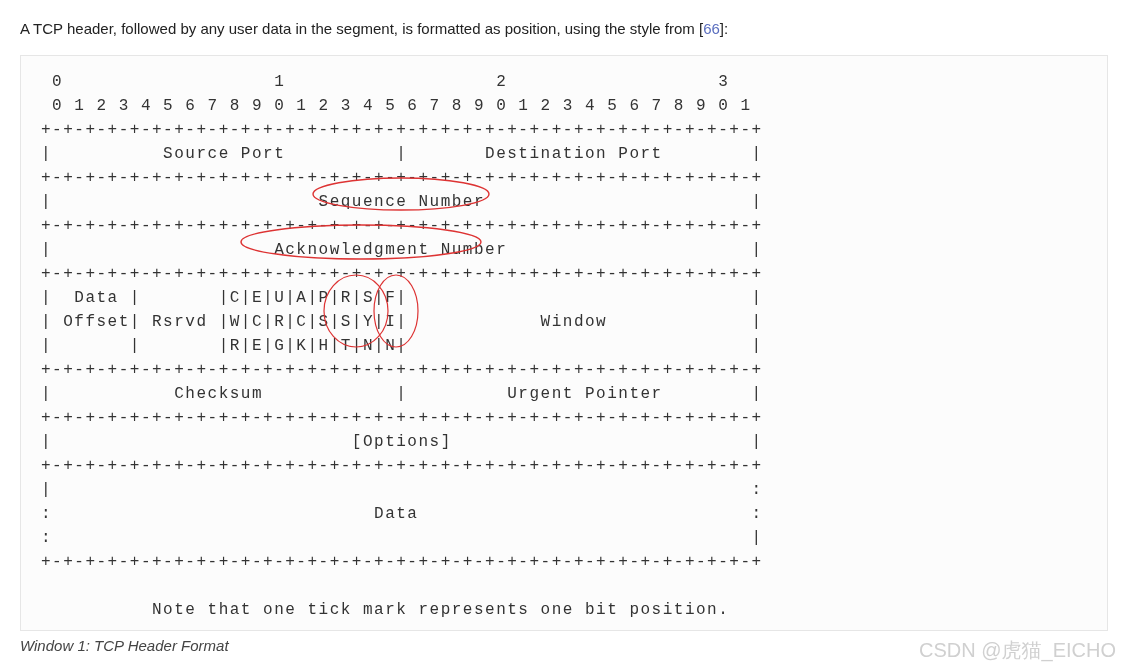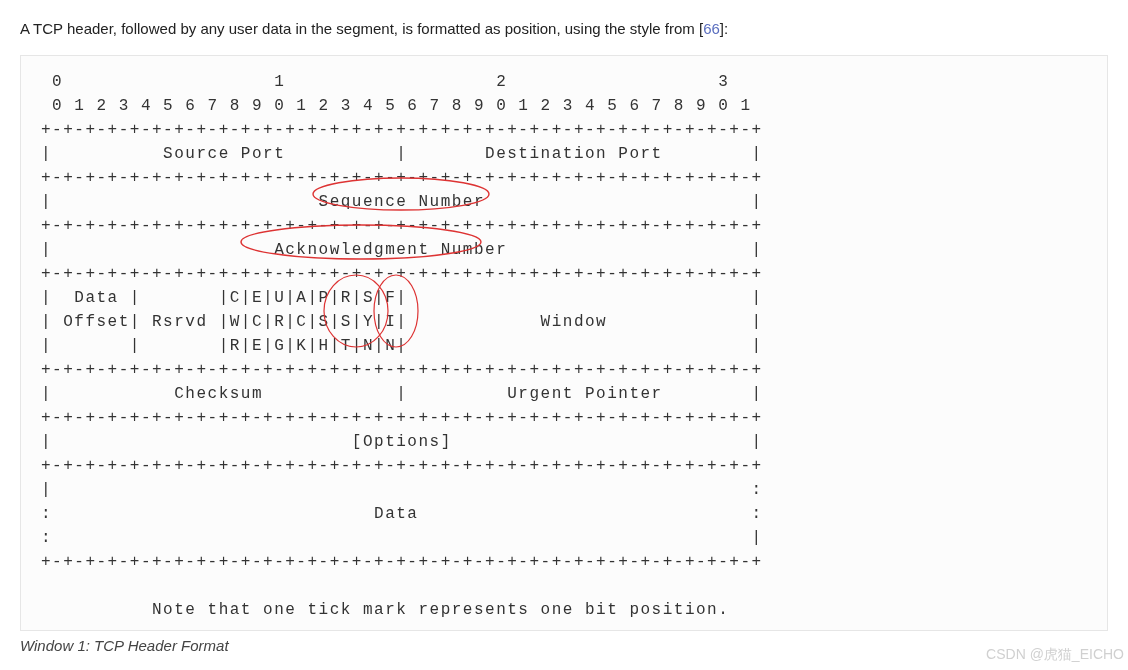--- a/index.html
+++ b/index.html
@@ -35,24 +35,24 @@
     letter-spacing: 1.5px;
   }
   .figcaption {
     font-style: italic;
     color: #444;
     font-size: 15px;
     margin-top: 6px;
   }
   .watermark {
     position: absolute;
-    right: 4px;
+    right: 12px;
     bottom: 6px;
     color: #d0d0d0;
-    font-size: 14px;
+    font-size: 20px;
     font-family: Arial, sans-serif;
     pointer-events: none;
     z-index: 5;
   }
   .annot {
     position: absolute;
     pointer-events: none;
     z-index: 3;
   }
 </style>

